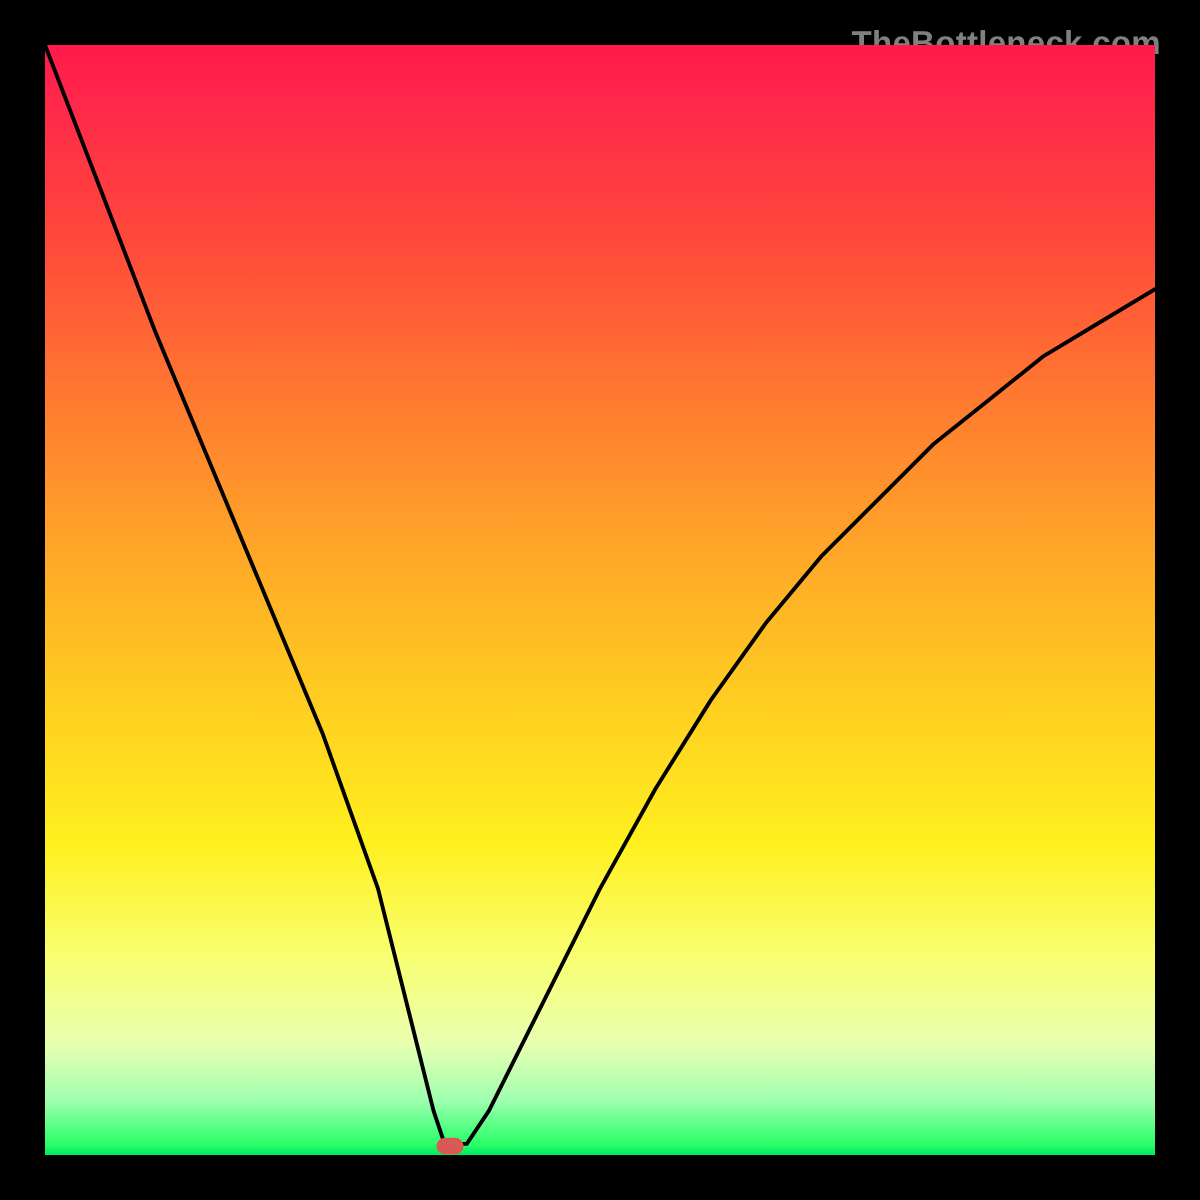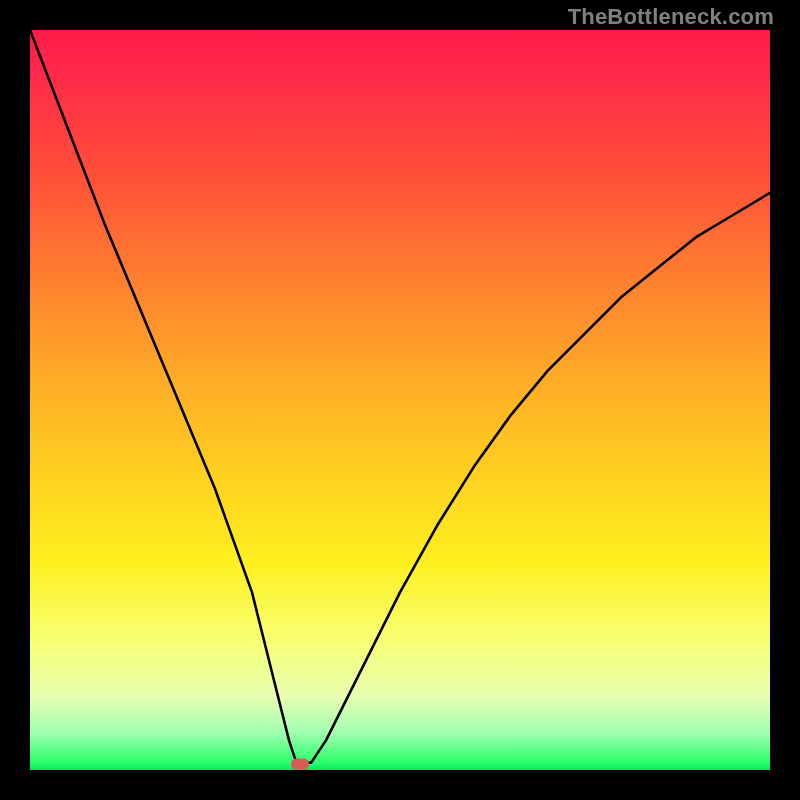--- a/index.html
+++ b/index.html
@@ -53,21 +53,21 @@
   .dot {
     position: absolute;
     width: 18px;
     height: 11px;
     border-radius: 6px / 5px;
     background: #d95a55;
     transform: translate(-50%, -50%);
   }
   .watermark {
     position: absolute;
-    top: 4px;
+    top: 16px;
     right: 26px;
     font-size: 22px;
     font-weight: 600;
     color: #808080;
     letter-spacing: 0.2px;
     font-family: Arial, Helvetica, sans-serif;
   }
 </style>
 </head>
 <body>

